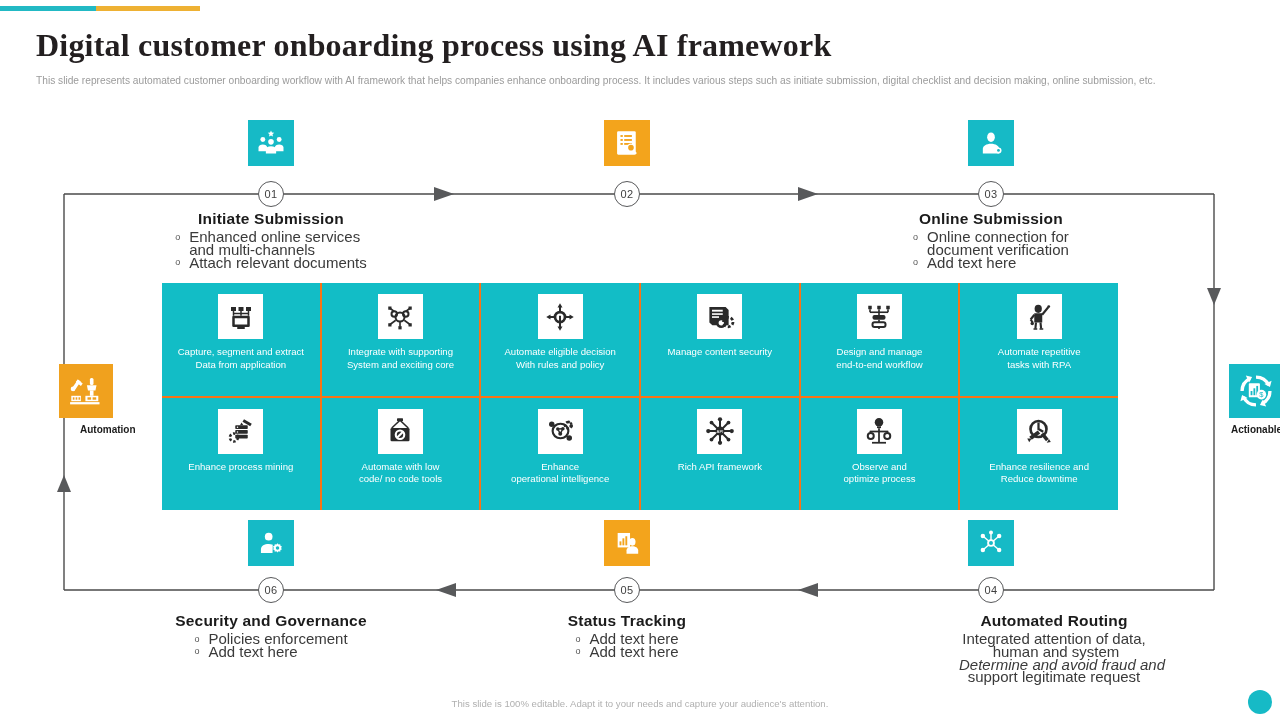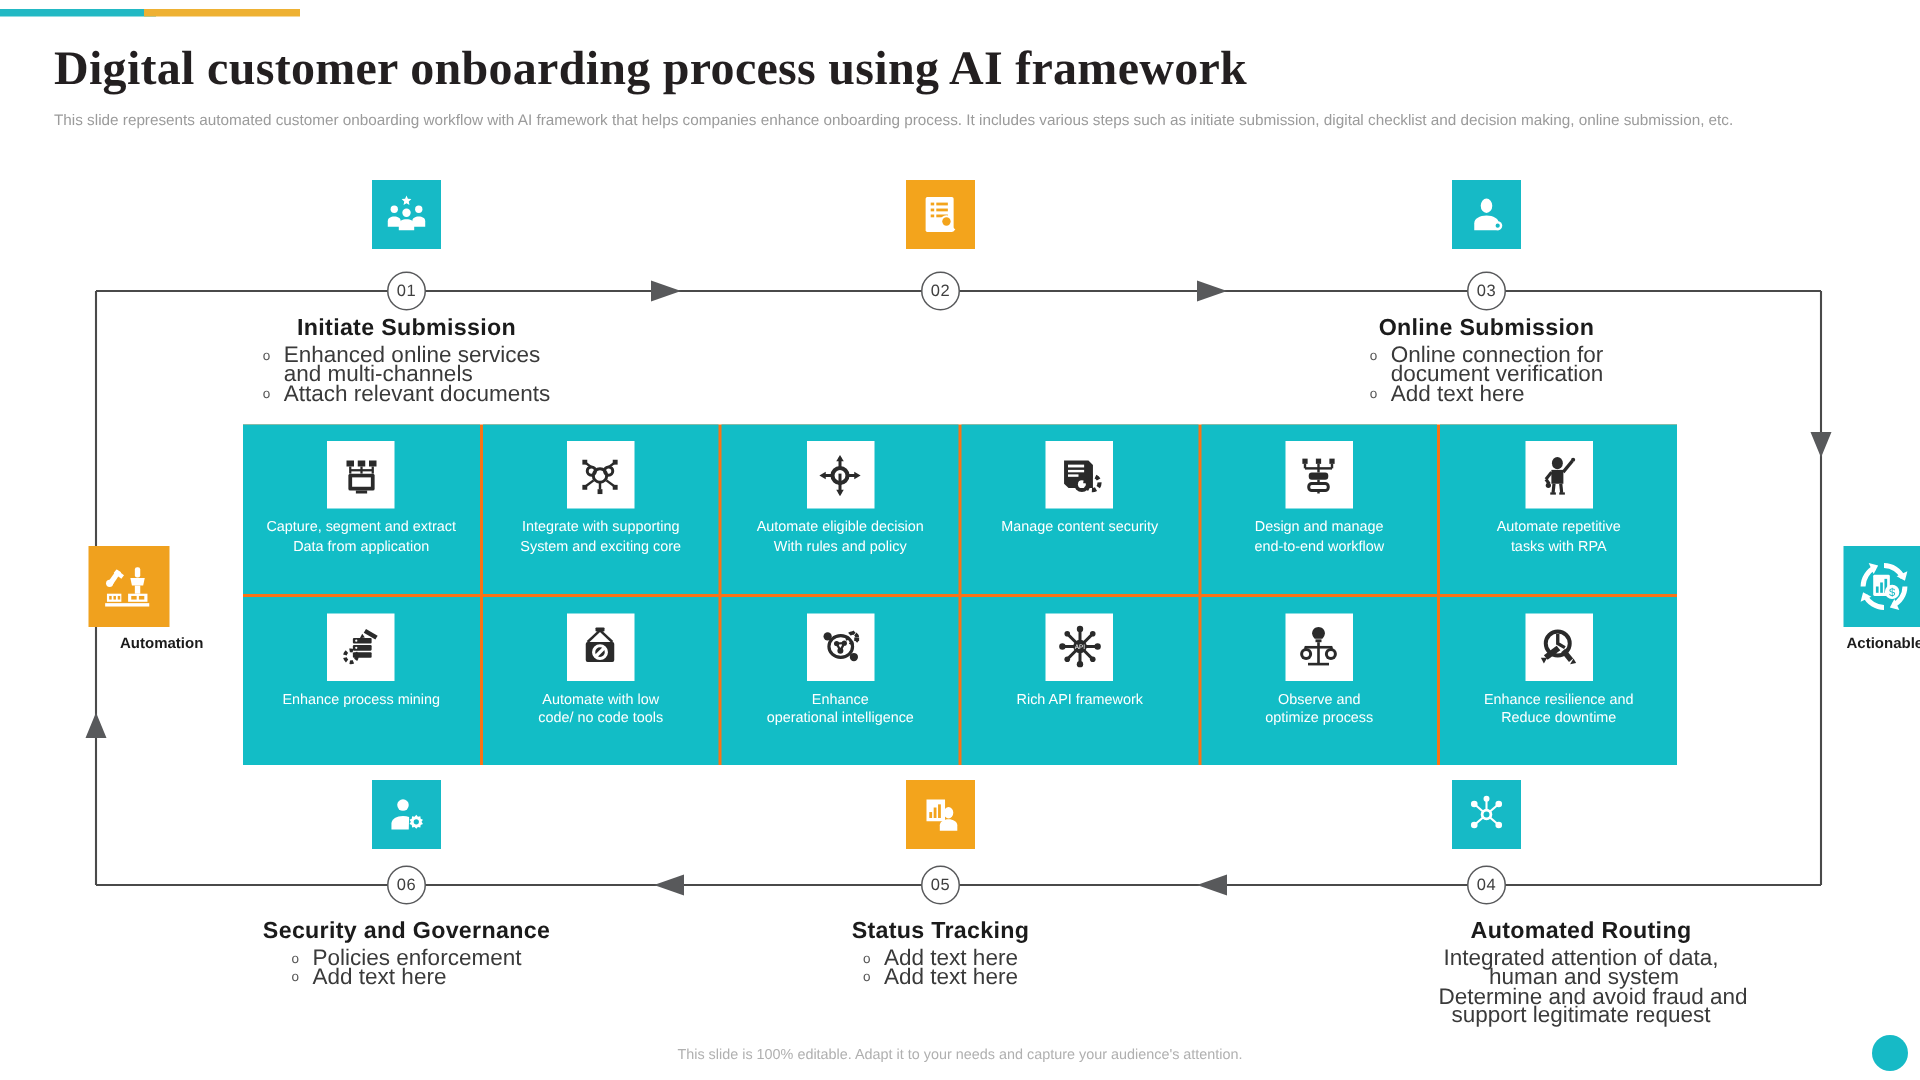--- a/index.html
+++ b/index.html
@@ -588,21 +588,21 @@
       <li class="bulleted">Add text here</li>
       <li class="bulleted">Add text here</li>
     </ul>
   </div>
 
   <div class="step" style="left:914px; top:612px; width:280px;text-align:center;">
     <h3>Automated Routing</h3>
     <ul style="padding-left:0;">
       <li class="nobullet" style="padding-left:0;">Integrated attention of data,</li>
       <li class="nobullet" style="padding-left:4px;">human  and system</li>
-      <li class="nobullet" style="padding-left:16px;">Determine  and avoid fraud and</li>
+      <li class="nobullet" style="padding-left:16px;font-style:italic;">Determine  and avoid fraud and</li>
       <li class="nobullet" style="padding-left:0;">support legitimate  request</li>
     </ul>
   </div>
 
   <div class="footer">This slide is 100% editable. Adapt it to your needs and capture your audience's attention.</div>
   <div class="corner-dot"></div>
 
 </div>
 
 </body></html>

